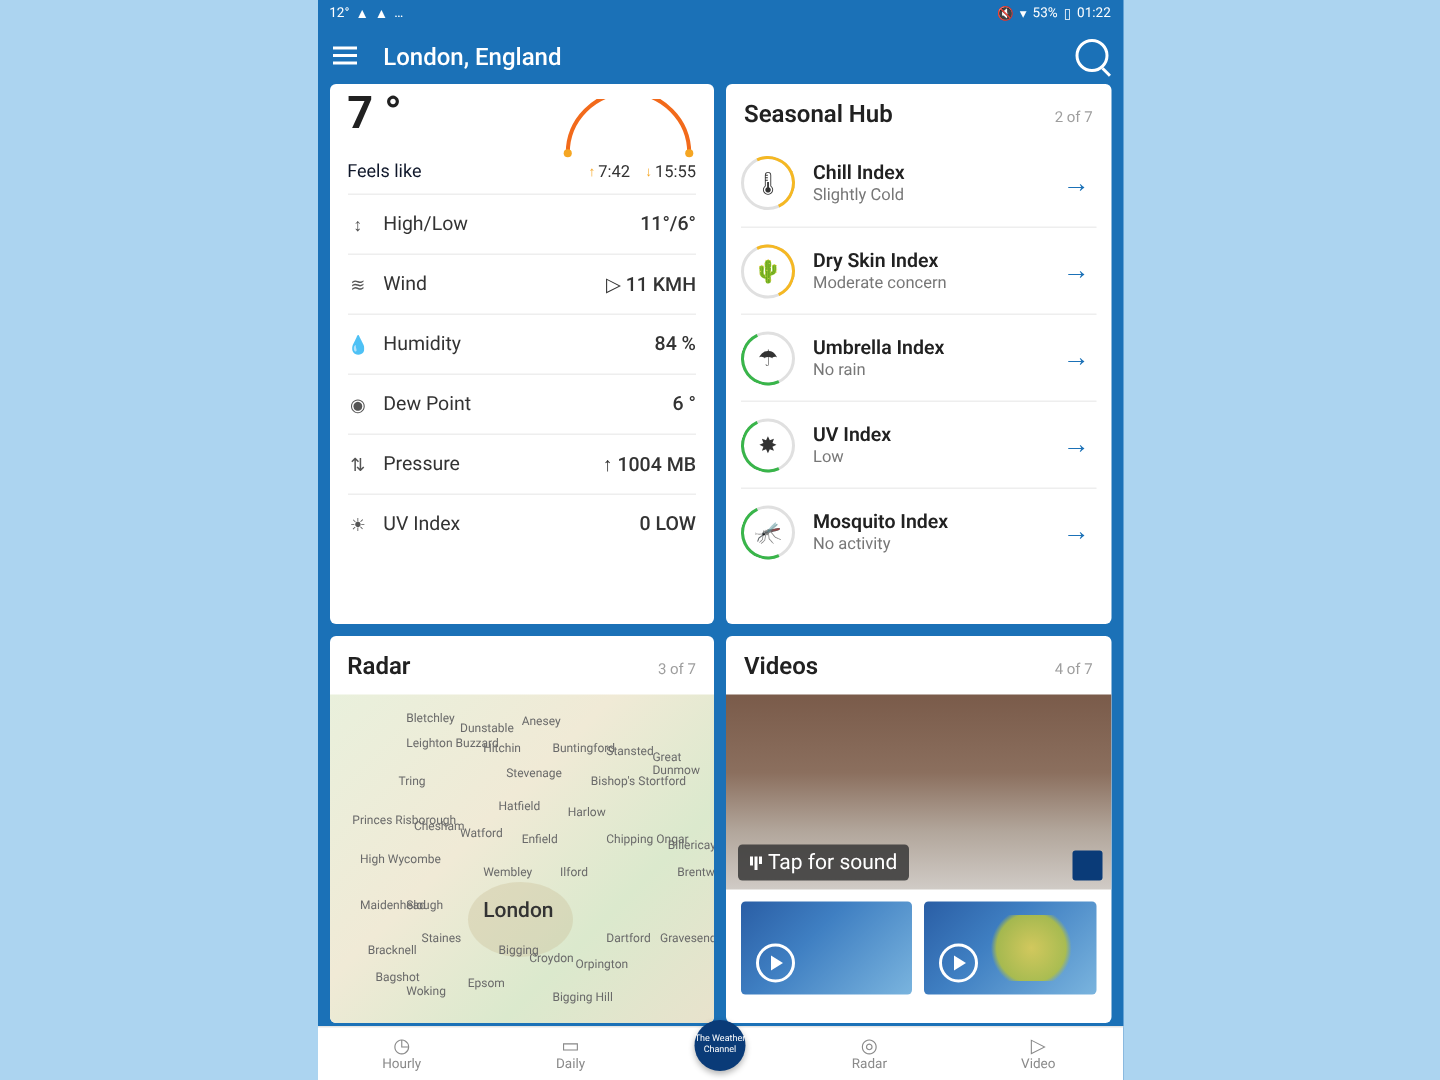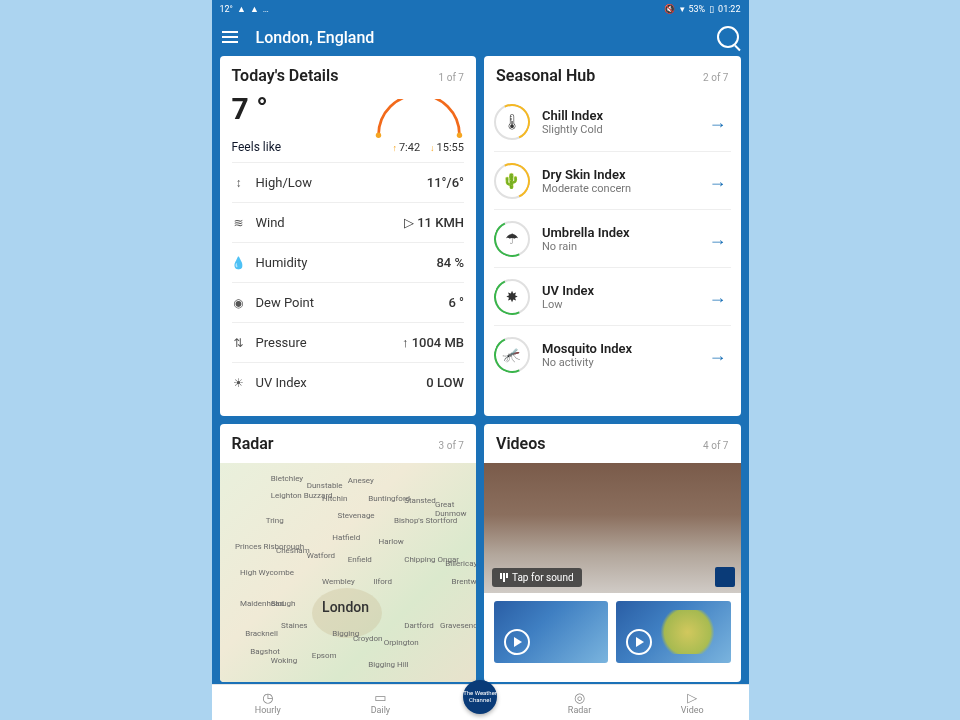--- a/index.html
+++ b/index.html
@@ -111,21 +111,21 @@
   .srow .arrow{ color:#1b71b7; font-size:18px; padding:0 4px; cursor:pointer;}
   
   .radar-map{ flex:1; margin:6px 0 0 0; position:relative; background:linear-gradient(135deg,#e9f0dc 0%, #f0ead6 40%, #dbe9cd 70%, #e8e2cc 100%);}
   .radar-map .citylabel{position:absolute; font-size:8px; color:#6a6a6a;}
   .radar-map .urban{position:absolute; background:rgba(200,190,150,.35); border-radius:50%;}
   .london{ left:36%; top:57%; width:70px; height:50px;}
   .radar-map .centerlabel{position:absolute; left:40%; top:62%; font-size:14px; color:#333; font-weight:500;}
   
   .video-main{ margin:6px 0 0 0; height:130px; background:linear-gradient(180deg,#7a5b4a 0%, #8b6f5e 40%, #b2a69b 70%, #d0cbc6 100%); position:relative;}
   .video-main .twc-badge{position:absolute; right:6px; bottom:6px; width:20px; height:20px; background:#0a3b78; border-radius:2px;}
-  .tap-sound{ position:absolute; left:8px; bottom:6px; background:rgba(55,55,55,.85); color:#fff; font-size:10px; padding:4px 8px; border-radius:3px; display:flex; align-items:center; gap:4px; cursor:pointer;}
+  .tap-sound{ position:absolute; left:8px; bottom:6px; background:rgba(55,55,55,.85); color:#fff; font-size:14px; padding:4px 8px; border-radius:3px; display:flex; align-items:center; gap:4px; cursor:pointer;}
   .tap-sound .bars{display:inline-flex; gap:1px;}
   .tap-sound .bars i{width:2px; background:#fff;}
   .tap-sound .bars i:nth-child(1){height:6px;} .tap-sound .bars i:nth-child(2){height:9px;} .tap-sound .bars i:nth-child(3){height:5px;}
   .video-thumbs{ display:flex; gap:8px; padding:8px 10px 0 10px;}
   .thumb{ flex:1; height:62px; background:linear-gradient(135deg,#2a5ea5 0%, #3f7fc2 40%, #7ab4de 100%); border-radius:3px; position:relative; cursor:pointer;}
   .thumb.uk::after{content:""; position:absolute; right:10%; top:15%; width:55%; height:70%; background:radial-gradient(circle at 50% 50%, #e8d24a 0%, #b6c23b 60%, transparent 70%); opacity:.85;}
   .playcircle{position:absolute; left:10px; bottom:8px; width:26px; height:26px; border:2px solid #fff; border-radius:50%; display:flex; align-items:center; justify-content:center;}
   .playcircle::after{content:""; width:0;height:0;border-left:8px solid #fff; border-top:5px solid transparent; border-bottom:5px solid transparent; margin-left:2px;}
   
   .bottomnav{ height:36px; background:#fff; display:flex; align-items:center; justify-content:space-around; border-top:1px solid #e5e5e5; font-size:9px; color:#8a8a8a; position:relative;}
@@ -160,24 +160,20 @@
         <span></span>
         <span></span>
       </div>
     <div class="title">London, England</div>
     <div class="searchbtn"></div>
   </div>
 
   <div class="grid">
 
     <div class="card">
-      <div class="card-hdr">
-        <h2>Today's Details</h2>
-        <span class="pager">1 of 7</span>
-      </div>
       <div class="today-top">
         <div class="tempblock">
           <div class="temp">7 °</div>
           <div class="feels">Feels like</div>
         </div>
         <div class="sunblock">
           <div class="sun-arc">
             <svg viewBox="0 0 100 44">
                 <path d="M5 40 A45 45 0 0 1 95 40" fill="none" stroke="#f26a1b" stroke-width="3"></path>
                 <circle cx="5" cy="40" r="3" fill="#f5a623"></circle>

